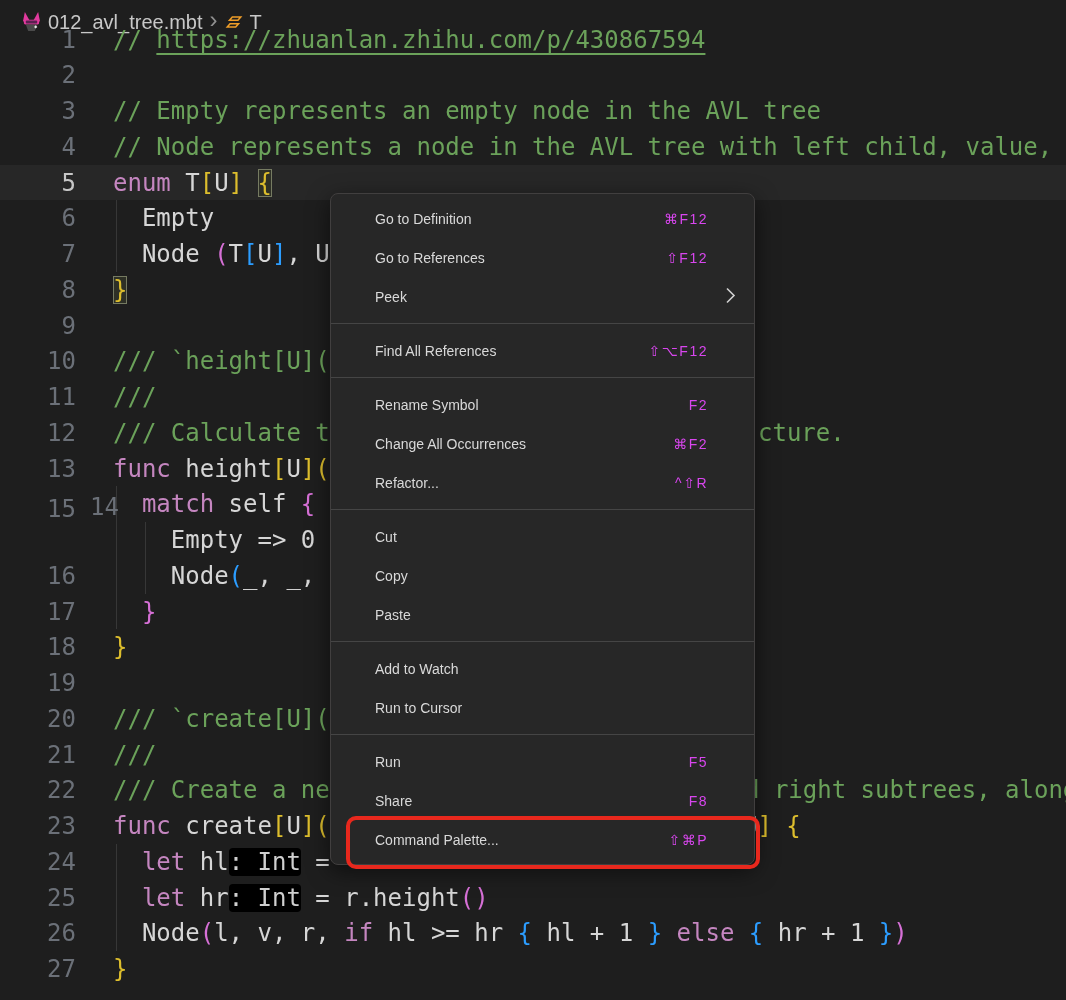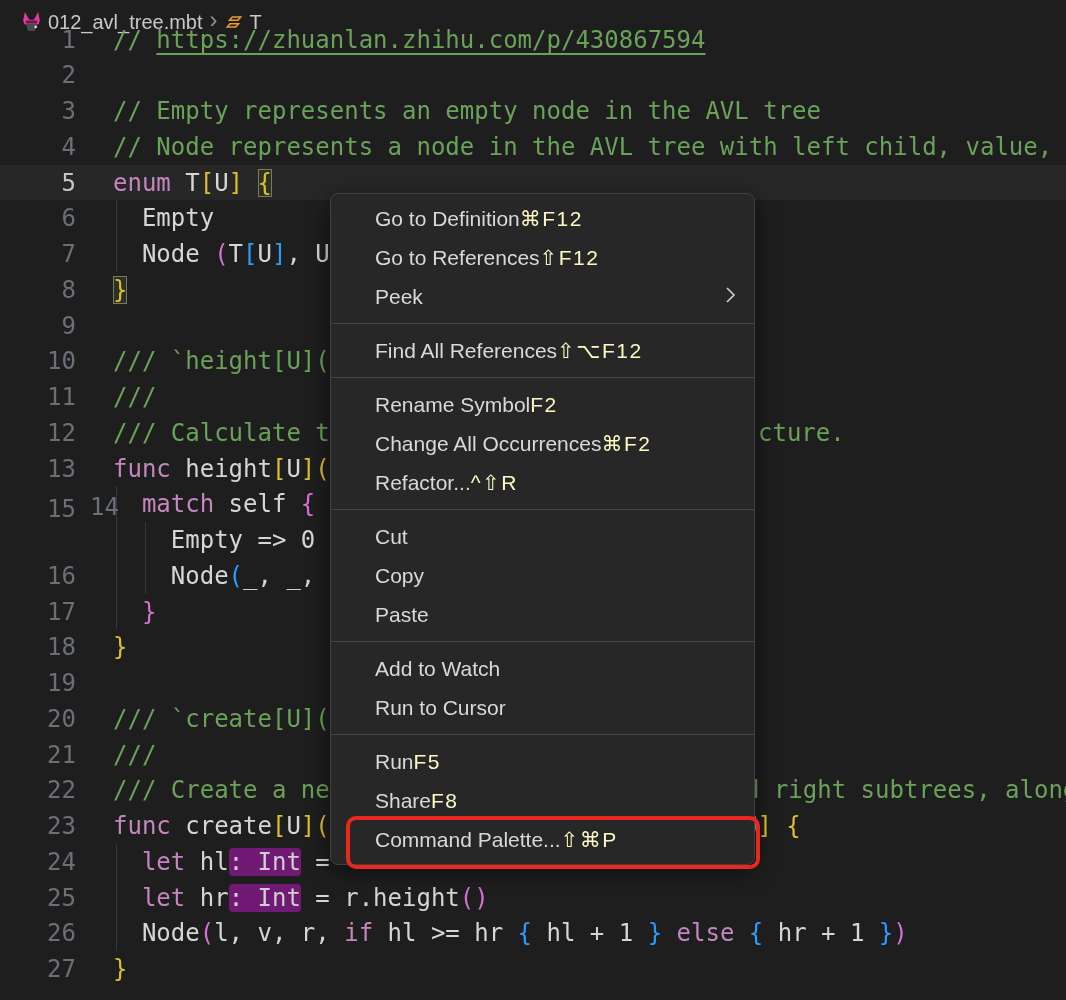--- a/index.html
+++ b/index.html
@@ -18,31 +18,31 @@
   .gutter-num.active{color:#c6c6c6;}
   .code-line{position:absolute;white-space:pre;font-family:"DejaVu Sans Mono",monospace;font-size:24px;color:#d6d6d6;}
   .tk-k{color:#C586C0;}
   .tk-w{color:#d6d6d6;}
   .tk-c{color:#6ba25a;}
   .tk-link{color:#6ba25a;text-decoration:underline;text-decoration-thickness:2px;text-underline-offset:5px;}
   .tk-y{color:#ddbe2d;}
   .tk-b{color:#2c9dff;}
   .tk-o{color:#d670d6;}
   .tk-ybox{color:#ddbe2d;outline:1px solid #767b62;outline-offset:-1px;background:#2e3026;}
-  .tk-chip{background:#701a75;border-radius:4px;color:#d0d0d0;}
+  .tk-chip{background:#000000;border-radius:4px;color:#d0d0d0;}
   #active-line{position:absolute;left:0;width:1066px;background:rgba(255,255,255,0.045);}
   .indent-guide{position:absolute;width:1px;background:#373737;}
 
   
   #context-menu{position:absolute;left:330px;top:193px;width:425px;box-sizing:border-box;
                 background:#272727;border:1px solid #413f3f;border-radius:8px;
                 box-shadow:0 6px 22px rgba(0,0,0,0.55);padding:5px 0;z-index:20;}
-  .menu-item{height:39px;display:flex;align-items:center;
-             padding:0 46px 0 44px;font-size:21px;color:#d9d9d9;position:relative;cursor:default;}
-  .menu-item .shortcut{color:#fef9c3;letter-spacing:1.5px;}
+  .menu-item{height:39px;display:flex;align-items:center;justify-content:space-between;
+             padding:0 46px 0 44px;font-size:14px;color:#d9d9d9;position:relative;cursor:default;}
+  .menu-item .shortcut{color:#d946ef;letter-spacing:1.5px;}
   .menu-sep{height:1px;background:#454545;margin:7px 0;}
   .submenu-arrow{position:absolute;right:18px;top:50%;transform:translateY(-50%);}
 
   
   #annotation-box{position:absolute;left:346px;top:816px;width:406px;height:45px;
                   border:4px solid #e8281d;border-radius:10px;z-index:30;pointer-events:none;}
 </style>
 </head>
 <body>
 

